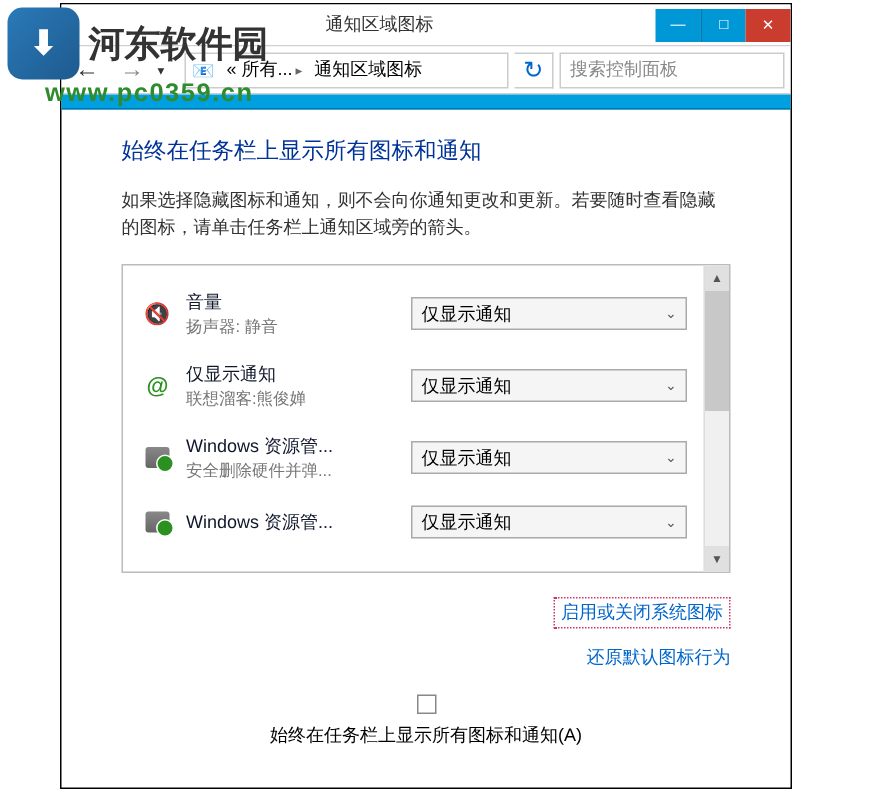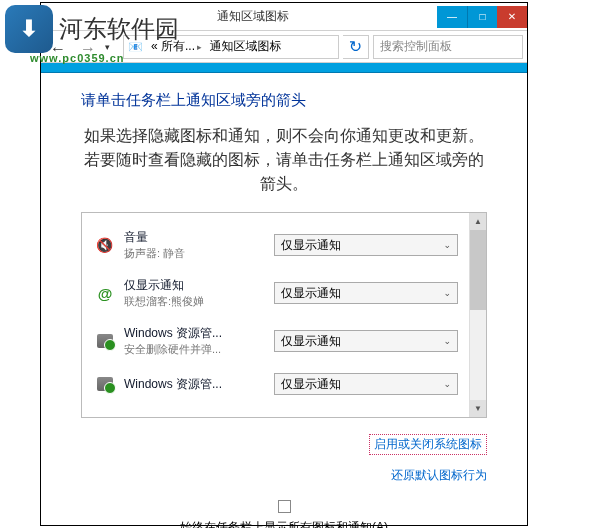--- a/index.html
+++ b/index.html
@@ -1,21 +1,21 @@
 <!DOCTYPE html>
 <html><head>
 <meta charset="utf-8">
 <style>
 * { box-sizing: border-box; margin: 0; padding: 0; font-family: "Microsoft YaHei", "Segoe UI", sans-serif; }
 body { background: #fff; width: 589px; height: 528px; position: relative; overflow: hidden; }
 
 .watermark-logo { position: absolute; top: 5px; left: 5px; z-index: 100; display: flex; align-items: center; }
 .wm-badge { width: 48px; height: 48px; background: linear-gradient(135deg, #2a7ab9, #1e5a8e); border-radius: 10px; display: flex; align-items: center; justify-content: center; color: #fff; font-size: 22px; font-weight: bold; }
-.wm-text { font-size: 24px; font-weight: normal; color: #333; margin-left: 6px; text-align: right; }
-.watermark-url { position: absolute; top: 52px; left: 30px; z-index: 100; color: #2e8b2e; font-size: 11px; font-weight: bold; letter-spacing: 1px; }
+.wm-text { font-size: 24px; font-weight: bold; color: #333; margin-left: 6px; text-align: right; }
+.watermark-url { position: absolute; top: 52px; left: 30px; z-index: 100; color: #2e8b2e; font-size: 17px; font-weight: bold; letter-spacing: 1px; }
 
 .window { position: absolute; top: 2px; left: 40px; width: 488px; height: 524px; border: 1px solid #000000; background: #fff; }
 .titlebar { height: 28px; background: #fff; border-bottom: 1px solid #d0d0d0; display: flex; align-items: center; }
 .titlebar-icon { width: 16px; height: 16px; margin: 0 6px; }
 .titlebar-title { flex: 1; text-align: center; font-size: 12px; color: #333; }
 .win-btns { display: flex; }
 .win-btn { width: 30px; height: 22px; display: flex; align-items: center; justify-content: center; font-size: 10px; }
 .win-btn.min { background: #0097d6; color: #fff; }
 .win-btn.max { background: #0097d6; color: #fff; border-left: 1px solid #0078b0; }
 .win-btn.close { background: #c93c2e; color: #fff; }
@@ -26,21 +26,21 @@
 .nav-dd { width: 14px; color: #333; font-size: 9px; }
 .bc { flex: 1; height: 24px; border: 1px solid #ccc; background: #fff; display: flex; align-items: center; font-size: 12px; overflow: hidden; }
 .bc-seg { padding: 0 4px; display: flex; align-items: center; gap: 2px; white-space: nowrap; }
 .bc-sep { color: #666; font-size: 9px; }
 .refresh-area { width: 26px; height: 24px; border: 1px solid #ccc; border-left: none; display: flex; align-items: center; justify-content: center; color: #0066cc; }
 .search-box { width: 150px; height: 24px; border: 1px solid #ccc; padding: 0 6px; font-size: 12px; color: #888; display: flex; align-items: center; }
 .bluebar { height: 10px; background: #00a0e0; border-bottom: 1px solid #0078b0; }
 
 .content { padding: 18px 40px 10px 40px; }
 .main-heading { color: #003399; font-size: 15px; font-weight: normal; margin-bottom: 14px; }
-.desc { font-size: 16px; color: #333; line-height: 1.5; margin-bottom: 16px; text-align: center; }
+.desc { font-size: 12px; color: #333; line-height: 1.5; margin-bottom: 16px; }
 
 .list-panel { border: 1px solid #bbb; height: 206px; position: relative; padding: 8px 0; }
 .scrollbar { position: absolute; right: 0; top: 0; bottom: 0; width: 17px; background: #f0f0f0; border-left: 1px solid #ddd; }
 .sb-btn { height: 17px; background: #e0e0e0; display: flex; align-items: center; justify-content: center; font-size: 8px; color: #555; }
 .sb-btn.down { position: absolute; bottom: 0; width: 100%; }
 .sb-thumb { position: absolute; top: 17px; width: 100%; height: 80px; background: #c8c8c8; }
 
 .row { display: flex; align-items: center; padding: 8px 22px 8px 14px; gap: 10px; }
 .row-icon { width: 18px; height: 18px; flex-shrink: 0; display: flex; align-items: center; justify-content: center; }
 .row-text { width: 140px; flex-shrink: 0; }
@@ -98,21 +98,21 @@
     </div>
     <div class="refresh-area">↻</div>
     <div class="search-box">
       <span>搜索控制面板</span>
     </div>
   </div>
 
   <div class="bluebar"></div>
 
   <div class="content">
-    <h1 class="main-heading">请单击任务栏上通知区域旁的箭头</h1>
+    <h1 class="main-heading">始终在任务栏上显示所有图标和通知</h1>
     <p class="desc">如果选择隐藏图标和通知，则不会向你通知更改和更新。若要随时查看隐藏的图标，请单击任务栏上通知区域旁的箭头。</p>
 
     <div class="list-panel">
 
       <div class="row">
         <div class="row-icon">
             <span class="ic-speaker">🔇</span>
           </div>
         <div class="row-text">
           <div class="row-title">音量</div>

